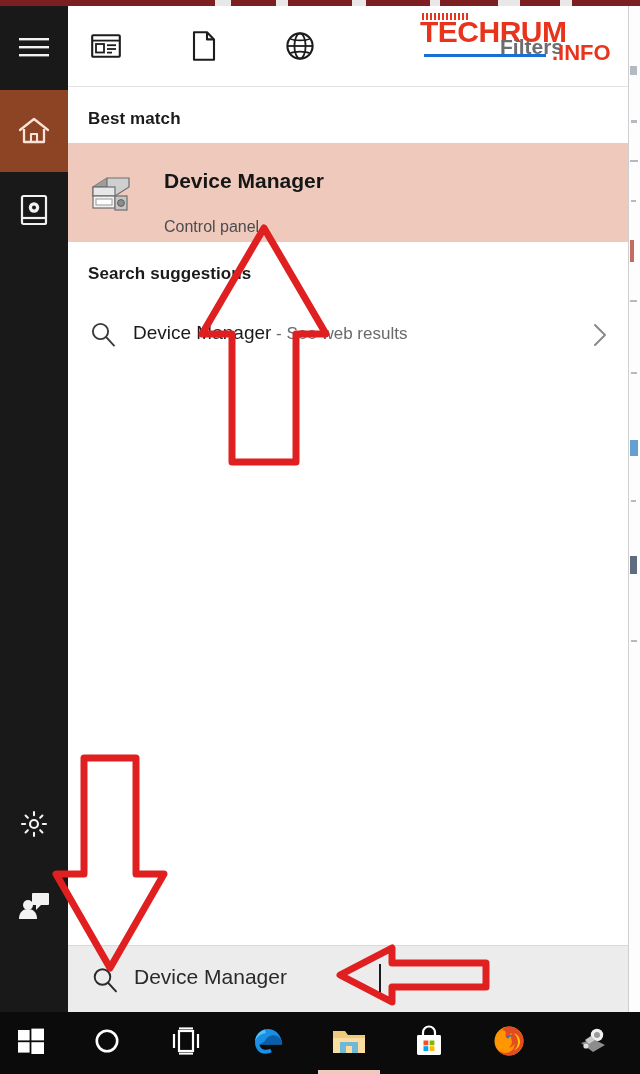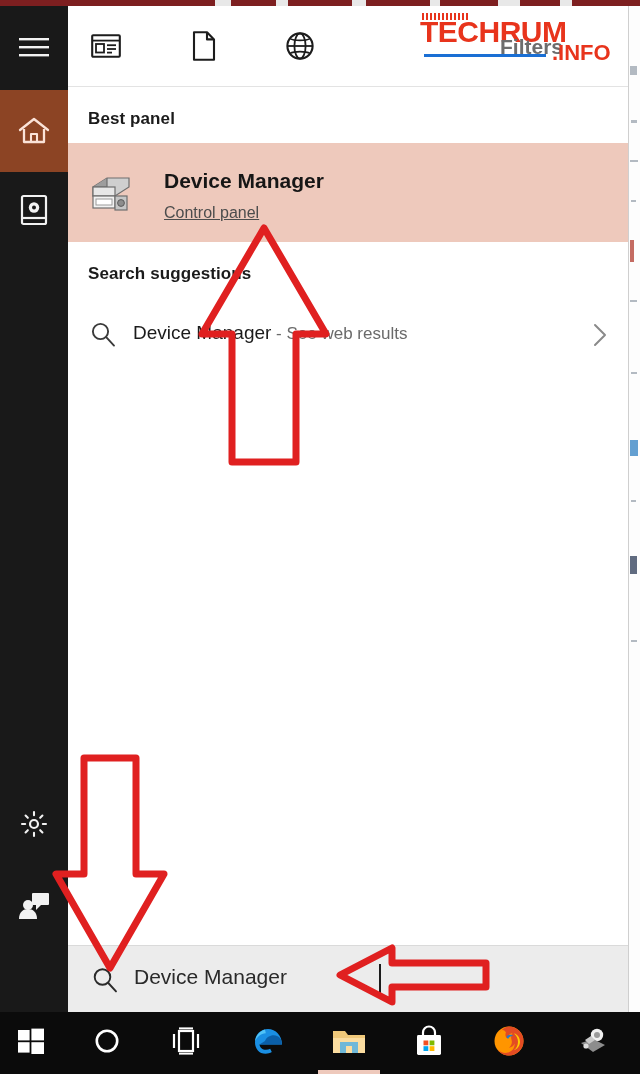--- a/index.html
+++ b/index.html
@@ -129,24 +129,23 @@
   }
   .best-title {
     position: absolute;
     left: 96px; top: 26px;
     font-size: 21px;
     font-weight: bold;
     color: #161616;
   }
   .best-sub {
     position: absolute;
-    left: 96px; top: 61px;
+    left: 96px; top: 75px;
     font-size: 16px;
     color: #4c4c4c;
-    text-decoration: underline;
   }
 
   
   .sugg-row {
     position: absolute;
     left: 0; top: 300px;
     width: 560px; height: 58px;
   }
   .sugg-search-icon {
     position: absolute;
@@ -354,21 +353,21 @@
           <circle cx="14" cy="14" r="12.6" fill="none" stroke="#1c1c1c" stroke-width="2.1"></circle>
           <ellipse cx="14" cy="14" rx="5.6" ry="12.6" fill="none" stroke="#1c1c1c" stroke-width="1.8"></ellipse>
           <line x1="1.6" y1="14" x2="26.4" y2="14" stroke="#1c1c1c" stroke-width="1.8"></line>
           <path d="M4 6.6 C8 9 20 9 24 6.6" fill="none" stroke="#1c1c1c" stroke-width="1.6"></path>
           <path d="M4 21.4 C8 19 20 19 24 21.4" fill="none" stroke="#1c1c1c" stroke-width="1.6"></path>
         </svg>
       </span>
     </div>
   </div>
 
-  <div class="section-head best">Best panel</div>
+  <div class="section-head best">Best match</div>
 
   <div class="best-row">
     <span class="best-icon">
       <svg width="50" height="50" viewBox="0 0 50 50">
         <path d="M8 20 L22 11 L44 11 L44 20 L30 29 L8 29 Z" fill="#cfcfcf" stroke="#6e6e6e" stroke-width="1.2"></path>
         <path d="M22 11 L22 20 L8 20" fill="#9d9d9d" stroke="#6e6e6e" stroke-width="1.2"></path>
         <rect x="8" y="20" width="22" height="9" fill="#e7e7e7" stroke="#6e6e6e" stroke-width="1.2"></rect>
         <rect x="8" y="29" width="22" height="12" fill="#f2f2f2" stroke="#6e6e6e" stroke-width="1.2"></rect>
         <rect x="11" y="32" width="16" height="6" fill="#ffffff" stroke="#9a9a9a" stroke-width="1"></rect>
         <rect x="30" y="29" width="12" height="14" fill="#c6c6c6" stroke="#6e6e6e" stroke-width="1.2"></rect>

